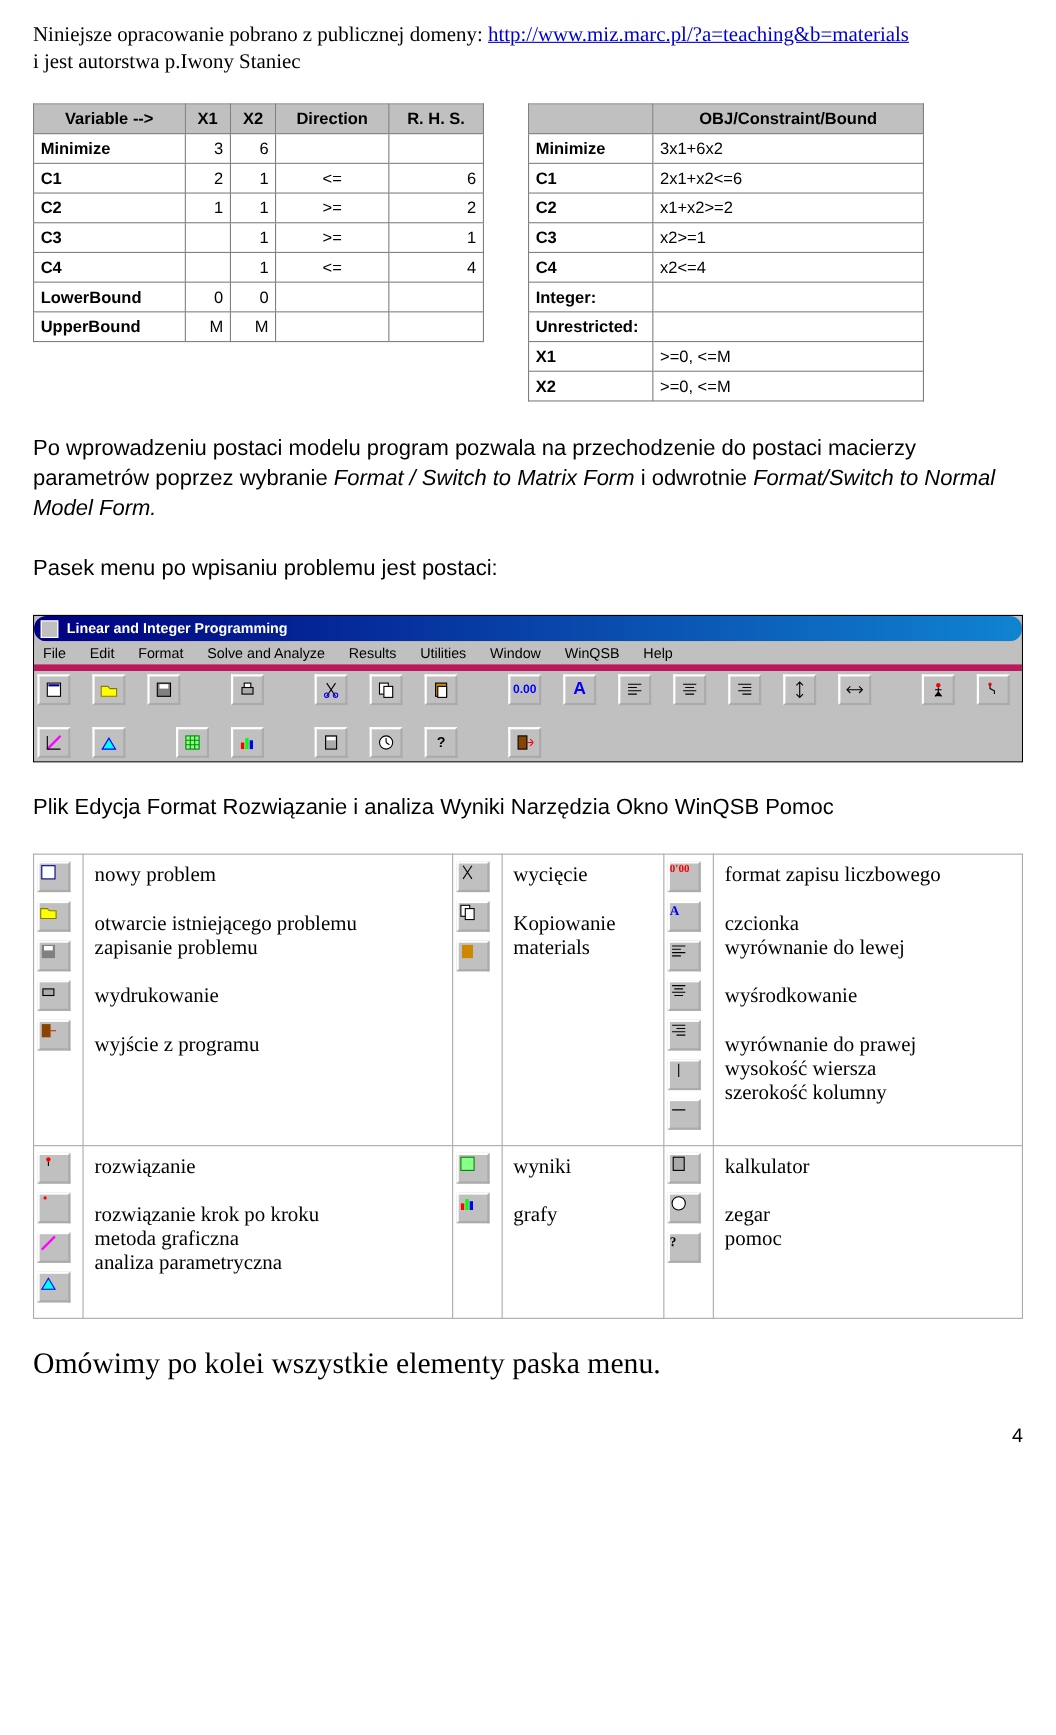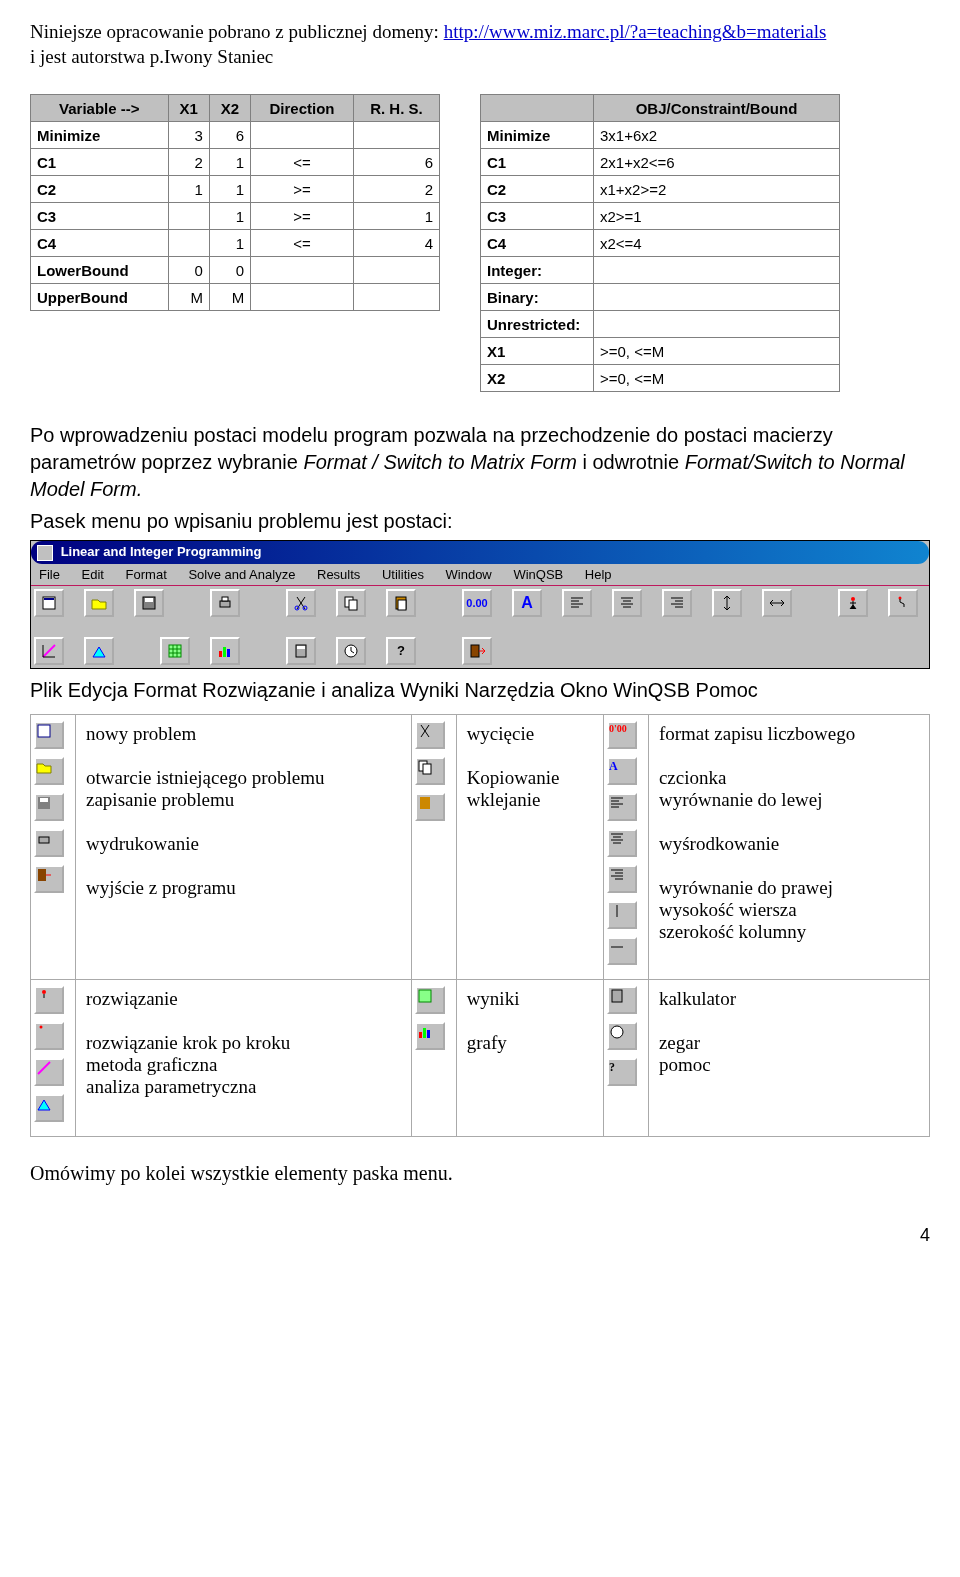--- a/index.html
+++ b/index.html
@@ -37,25 +37,25 @@
   .win-table .rowhdr {
     font-weight: bold;
     background: #fff;
   }
   .win-table .c { text-align: center; }
   .win-table .r { text-align: right; }
   .body-text {
     font-family: Arial, sans-serif;
     font-size: 20px;
     line-height: 1.35;
-    margin: 5px 0;
+    margin: 28px 0;
   }
   .body-text-serif {
     font-family: "Times New Roman", serif;
-    font-size: 20px;
+    font-size: 27px;
     margin-top: 25px;
   }
   .italic { font-style: italic; }
   .menubar-img {
     border: 1px solid #000;
     font-family: Arial, sans-serif;
     font-size: 13px;
     background: #c0c0c0;
     margin-bottom: 8px;
   }
@@ -80,21 +80,21 @@
     padding: 3px 8px;
     background: #c0c0c0;
   }
   .menurow span { margin-right: 18px; }
   .toolbar {
     display: flex;
     flex-wrap: wrap;
     padding: 3px;
     gap: 20px;
     background: #c0c0c0;
-    border-top: 1px solid #be185d;
+    border-top: 6px solid #be185d;
   }
   .tbtn {
     width: 26px; height: 24px;
     background: #c0c0c0;
     border: 2px outset #fff;
     display: flex;
     align-items: center;
     justify-content: center;
     font-size: 13px;
   }
@@ -230,24 +230,20 @@
             <td class="rowhdr">C3</td>
             <td>x2&gt;=1</td>
           </tr>
       <tr>
             <td class="rowhdr">C4</td>
             <td>x2&lt;=4</td>
           </tr>
       <tr>
             <td class="rowhdr">Integer:</td>
             <td style="border-bottom:1px dotted #000"></td>
-          </tr>
-      <tr>
-            <td class="rowhdr">Binary:</td>
-            <td></td>
           </tr>
       <tr>
             <td class="rowhdr">Unrestricted:</td>
             <td></td>
           </tr>
       <tr>
             <td class="rowhdr">X1</td>
             <td>&gt;=0, &lt;=M</td>
           </tr>
       <tr>
@@ -462,21 +458,21 @@
                 <rect x="6" y="5" width="8" height="10" fill="#fff" stroke="#000"></rect>
               </svg></span>
         <span class="lbtn"><svg viewBox="0 0 16 16" width="16" height="16">
                 <rect x="3" y="2" width="10" height="12" fill="#c80"></rect>
               </svg></span>
       </div>
     </td>
     <td>
       <div>wycięcie</div><br>
       <div>Kopiowanie</div>
-      <div>wklejanie</div>
+      <div>materials</div>
     </td>
     <td class="iconcol">
       <div class="stack">
         <span class="lbtn" style="color:#f00;font-size:10px;font-weight:bold">0'00</span>
         <span class="lbtn" style="color:#00f;font-weight:bold">A</span>
         <span class="lbtn"><svg viewBox="0 0 16 16" width="16" height="16">
                 <path d="M2 3h12M2 6h8M2 9h12M2 12h8" stroke="#000"></path>
               </svg></span>
         <span class="lbtn"><svg viewBox="0 0 16 16" width="16" height="16">
                 <path d="M2 3h12M4 6h8M2 9h12M4 12h8" stroke="#000"></path>

